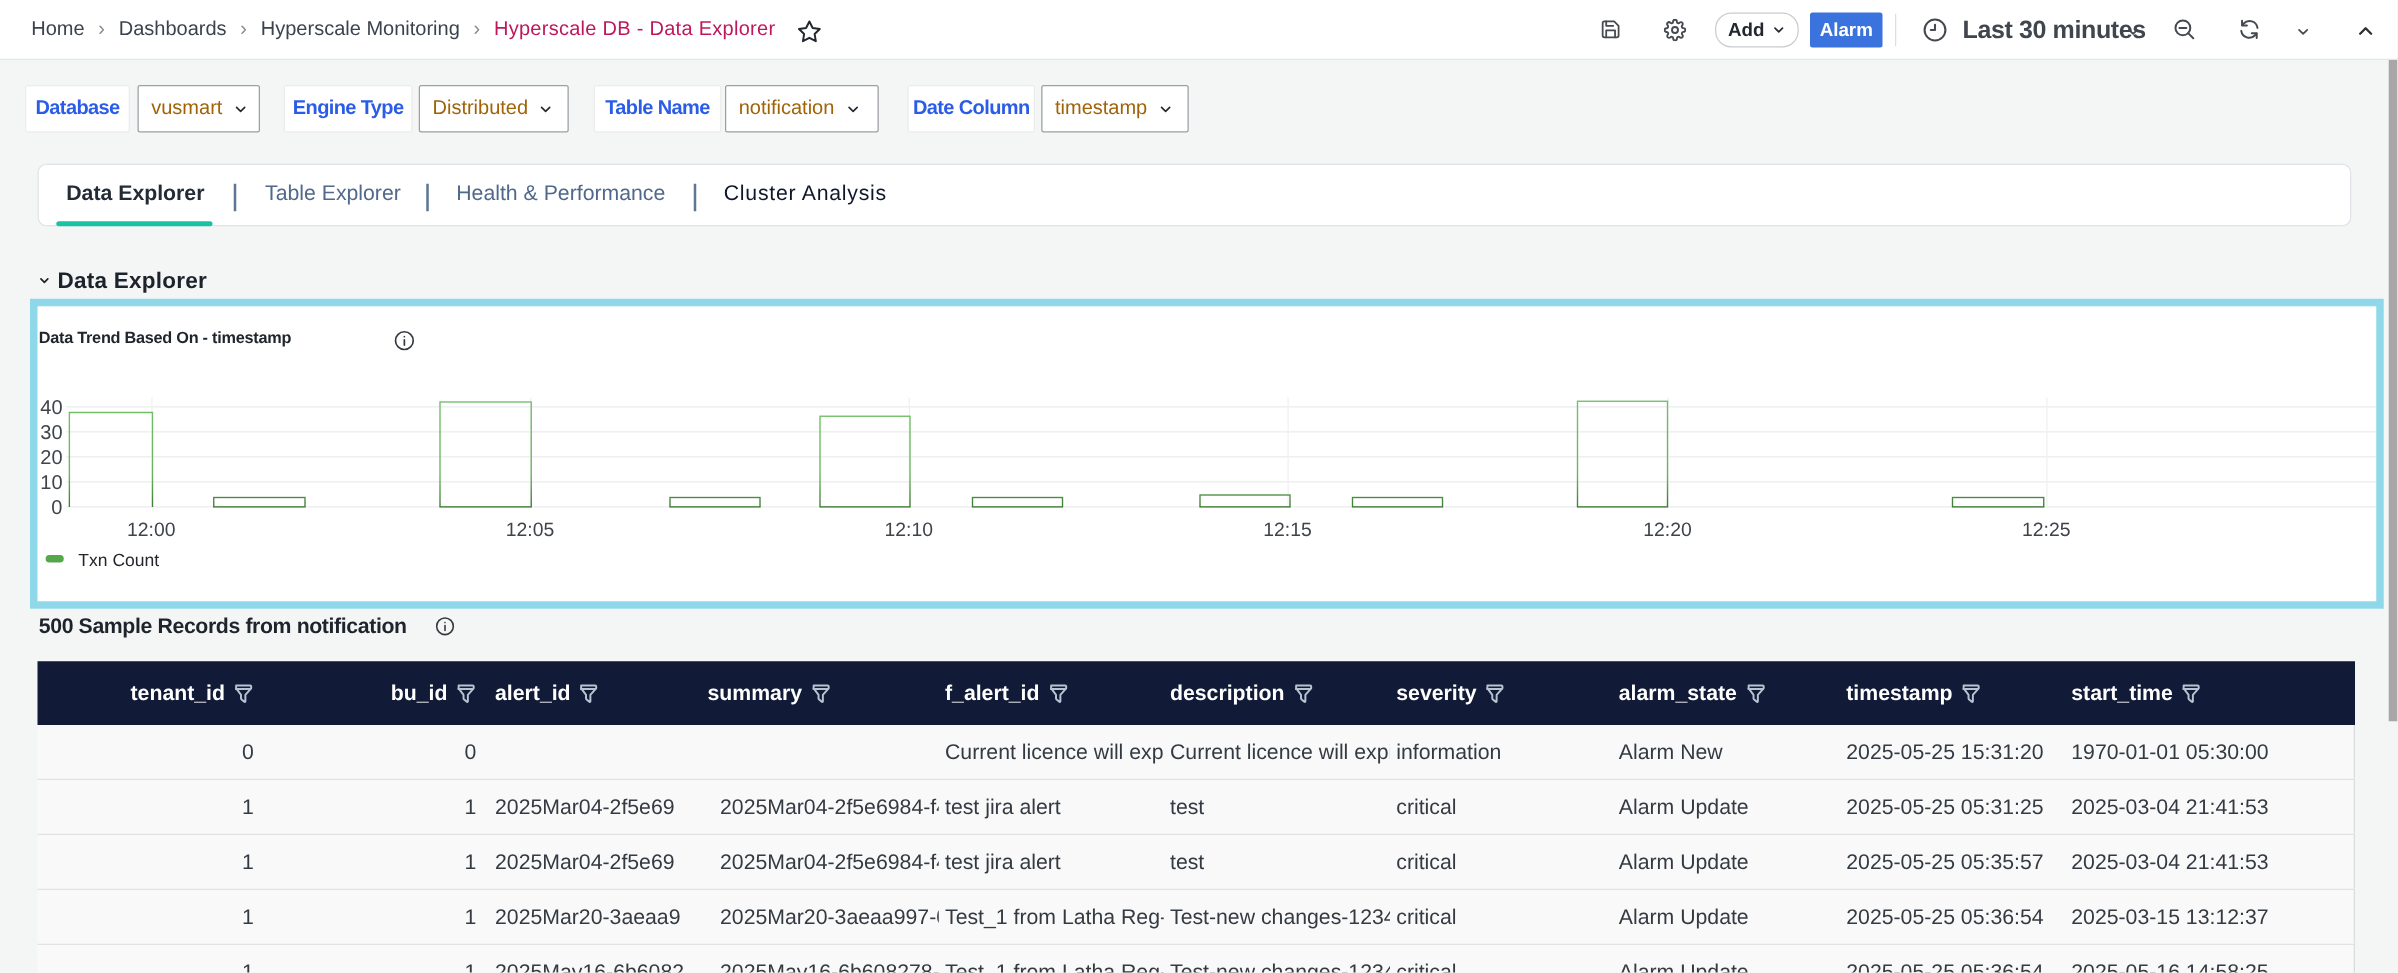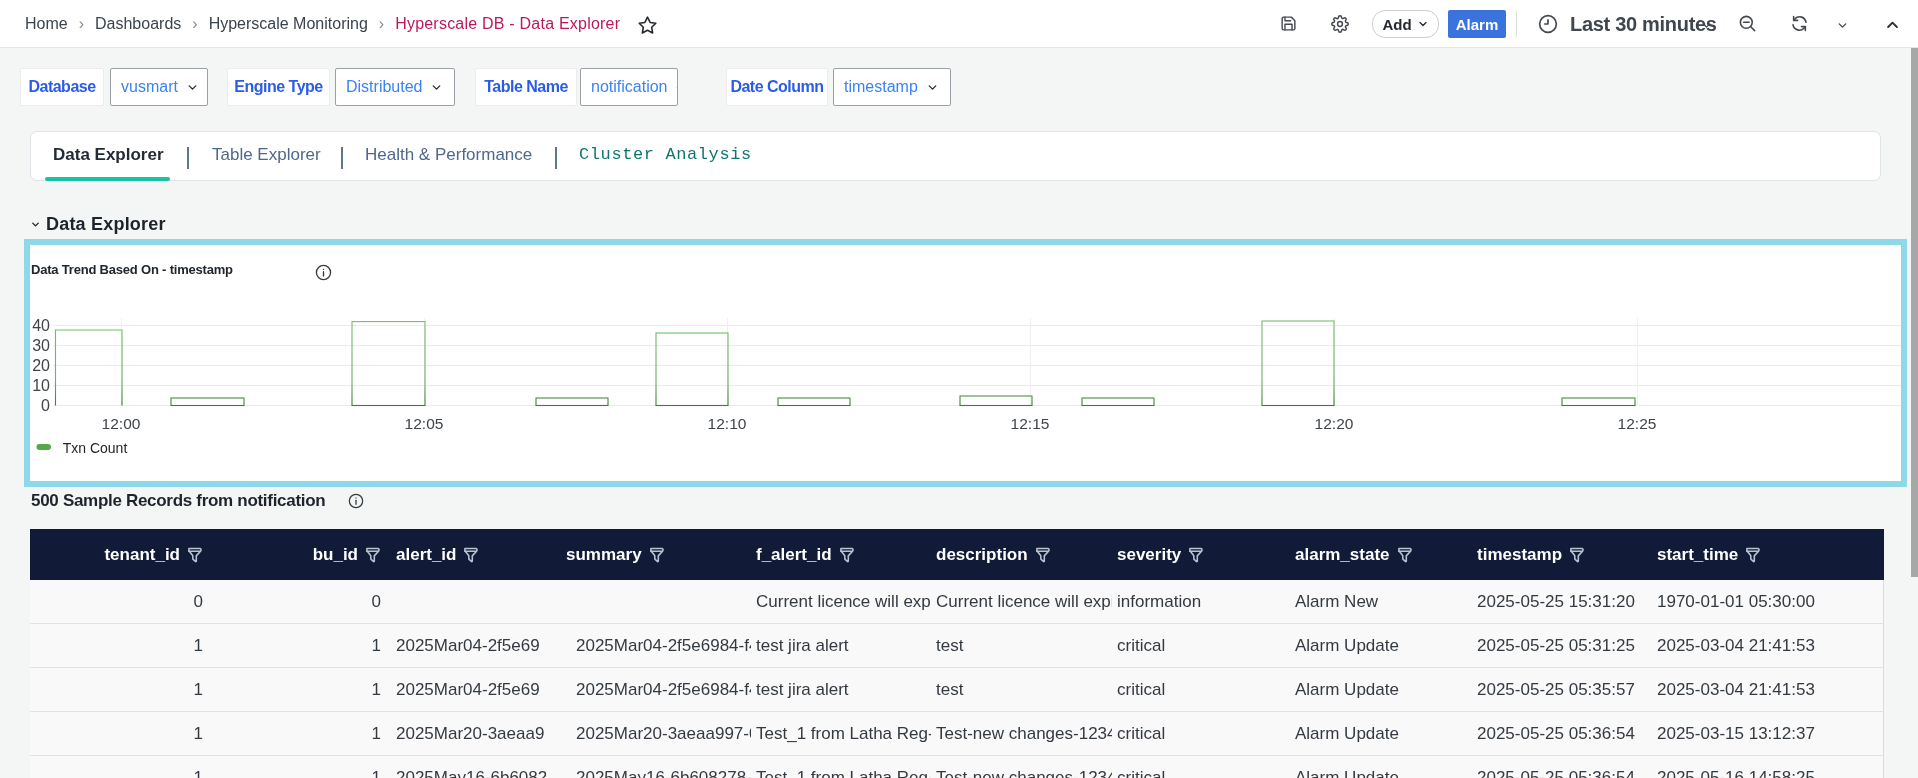--- a/index.html
+++ b/index.html
@@ -29,21 +29,21 @@
 
 
 #sbthumb { position:absolute; left:1911px; top:46px; width:7px; height:531px; background:#a7a7a7; }
 
 
 .chiplabel { position:absolute; top:68px; height:38px; background:#fff; border:1px solid #ececec; border-radius:2px;
   display:flex; align-items:center; justify-content:center;
   font-size:16px; font-weight:700; letter-spacing:-0.5px; color:#2b5ce8; }
 .chipsel { position:absolute; top:68px; height:38px; background:#fff; border:1px solid #9aa0a5;
   border-radius:2px; display:flex; align-items:center;
-  font-size:16px; color:#3b82f6; }
+  font-size:16px; color:#a16207; }
 .chipsel .txt { margin-left:10px; }
 .chipsel svg { margin-left:8px; }
 
 
 #tabs { position:absolute; left:30px; top:131px; width:1851px; height:50px; background:#fff;
   border:1px solid #e0e3e7; border-radius:7px; }
 .tab { position:absolute; top:0; height:45px; display:flex; align-items:center; font-size:17px; }
 .tabsep { position:absolute; top:15px; width:1.5px; height:22px; background:#5c7694; }
 #tab-underline { position:absolute; left:14px; top:45px; width:125px; height:4px; background:#19c2a2;
   border-radius:2px; }
@@ -151,42 +151,42 @@
       </svg>
     </div>
 <div class="chiplabel" style="left:227px; width:103px;">Engine Type</div>
 <div class="chipsel" style="left:335px; width:120px;">
       <span class="txt">Distributed</span>
   <svg width="13" height="13" viewBox="0 0 24 24" fill="none" stroke="#23272e" stroke-width="2.4" stroke-linecap="round" stroke-linejoin="round">
         <polyline points="6 9 12 15 18 9"></polyline>
       </svg>
     </div>
 <div class="chiplabel" style="left:475px; width:102px;">Table Name</div>
-<div class="chipsel" style="left:580px; width:98px;">
+<div class="chipsel" style="left:580px; width:123px;">
       <span class="txt">notification</span>
   <svg width="13" height="13" viewBox="0 0 24 24" fill="none" stroke="#23272e" stroke-width="2.4" stroke-linecap="round" stroke-linejoin="round">
         <polyline points="6 9 12 15 18 9"></polyline>
       </svg>
     </div>
 <div class="chiplabel" style="left:726px; width:102px;">Date Column</div>
 <div class="chipsel" style="left:833px; width:118px;">
       <span class="txt">timestamp</span>
   <svg width="13" height="13" viewBox="0 0 24 24" fill="none" stroke="#23272e" stroke-width="2.4" stroke-linecap="round" stroke-linejoin="round">
         <polyline points="6 9 12 15 18 9"></polyline>
       </svg>
     </div>
 
 <div id="tabs">
   <div class="tab" style="left:22px; font-weight:700; color:#232b36;">Data Explorer</div>
   <div class="tabsep" style="left:156px;"></div>
   <div class="tab" style="left:181px; color:#50688a;">Table Explorer</div>
   <div class="tabsep" style="left:310px;"></div>
   <div class="tab" style="left:334px; color:#50688a;">Health &amp; Performance</div>
   <div class="tabsep" style="left:524px;"></div>
-  <div class="tab" style="left:548px; color:#0f766e; letter-spacing:0.6px;font-family:Liberation Mono, monospace;">Cluster Analysis</div>
+  <div class="tab" style="left:548px; color:#0f172a; letter-spacing:0.6px;">Cluster Analysis</div>
   <div id="tab-underline"></div>
 </div>
 
 <div id="sechead">
   <svg style="margin-right:5px" width="11" height="11" viewBox="0 0 24 24" fill="none" stroke="#1c232b" stroke-width="3" stroke-linecap="round" stroke-linejoin="round">
         <polyline points="6 9 12 15 18 9"></polyline>
       </svg>
   Data Explorer
 </div>
 

